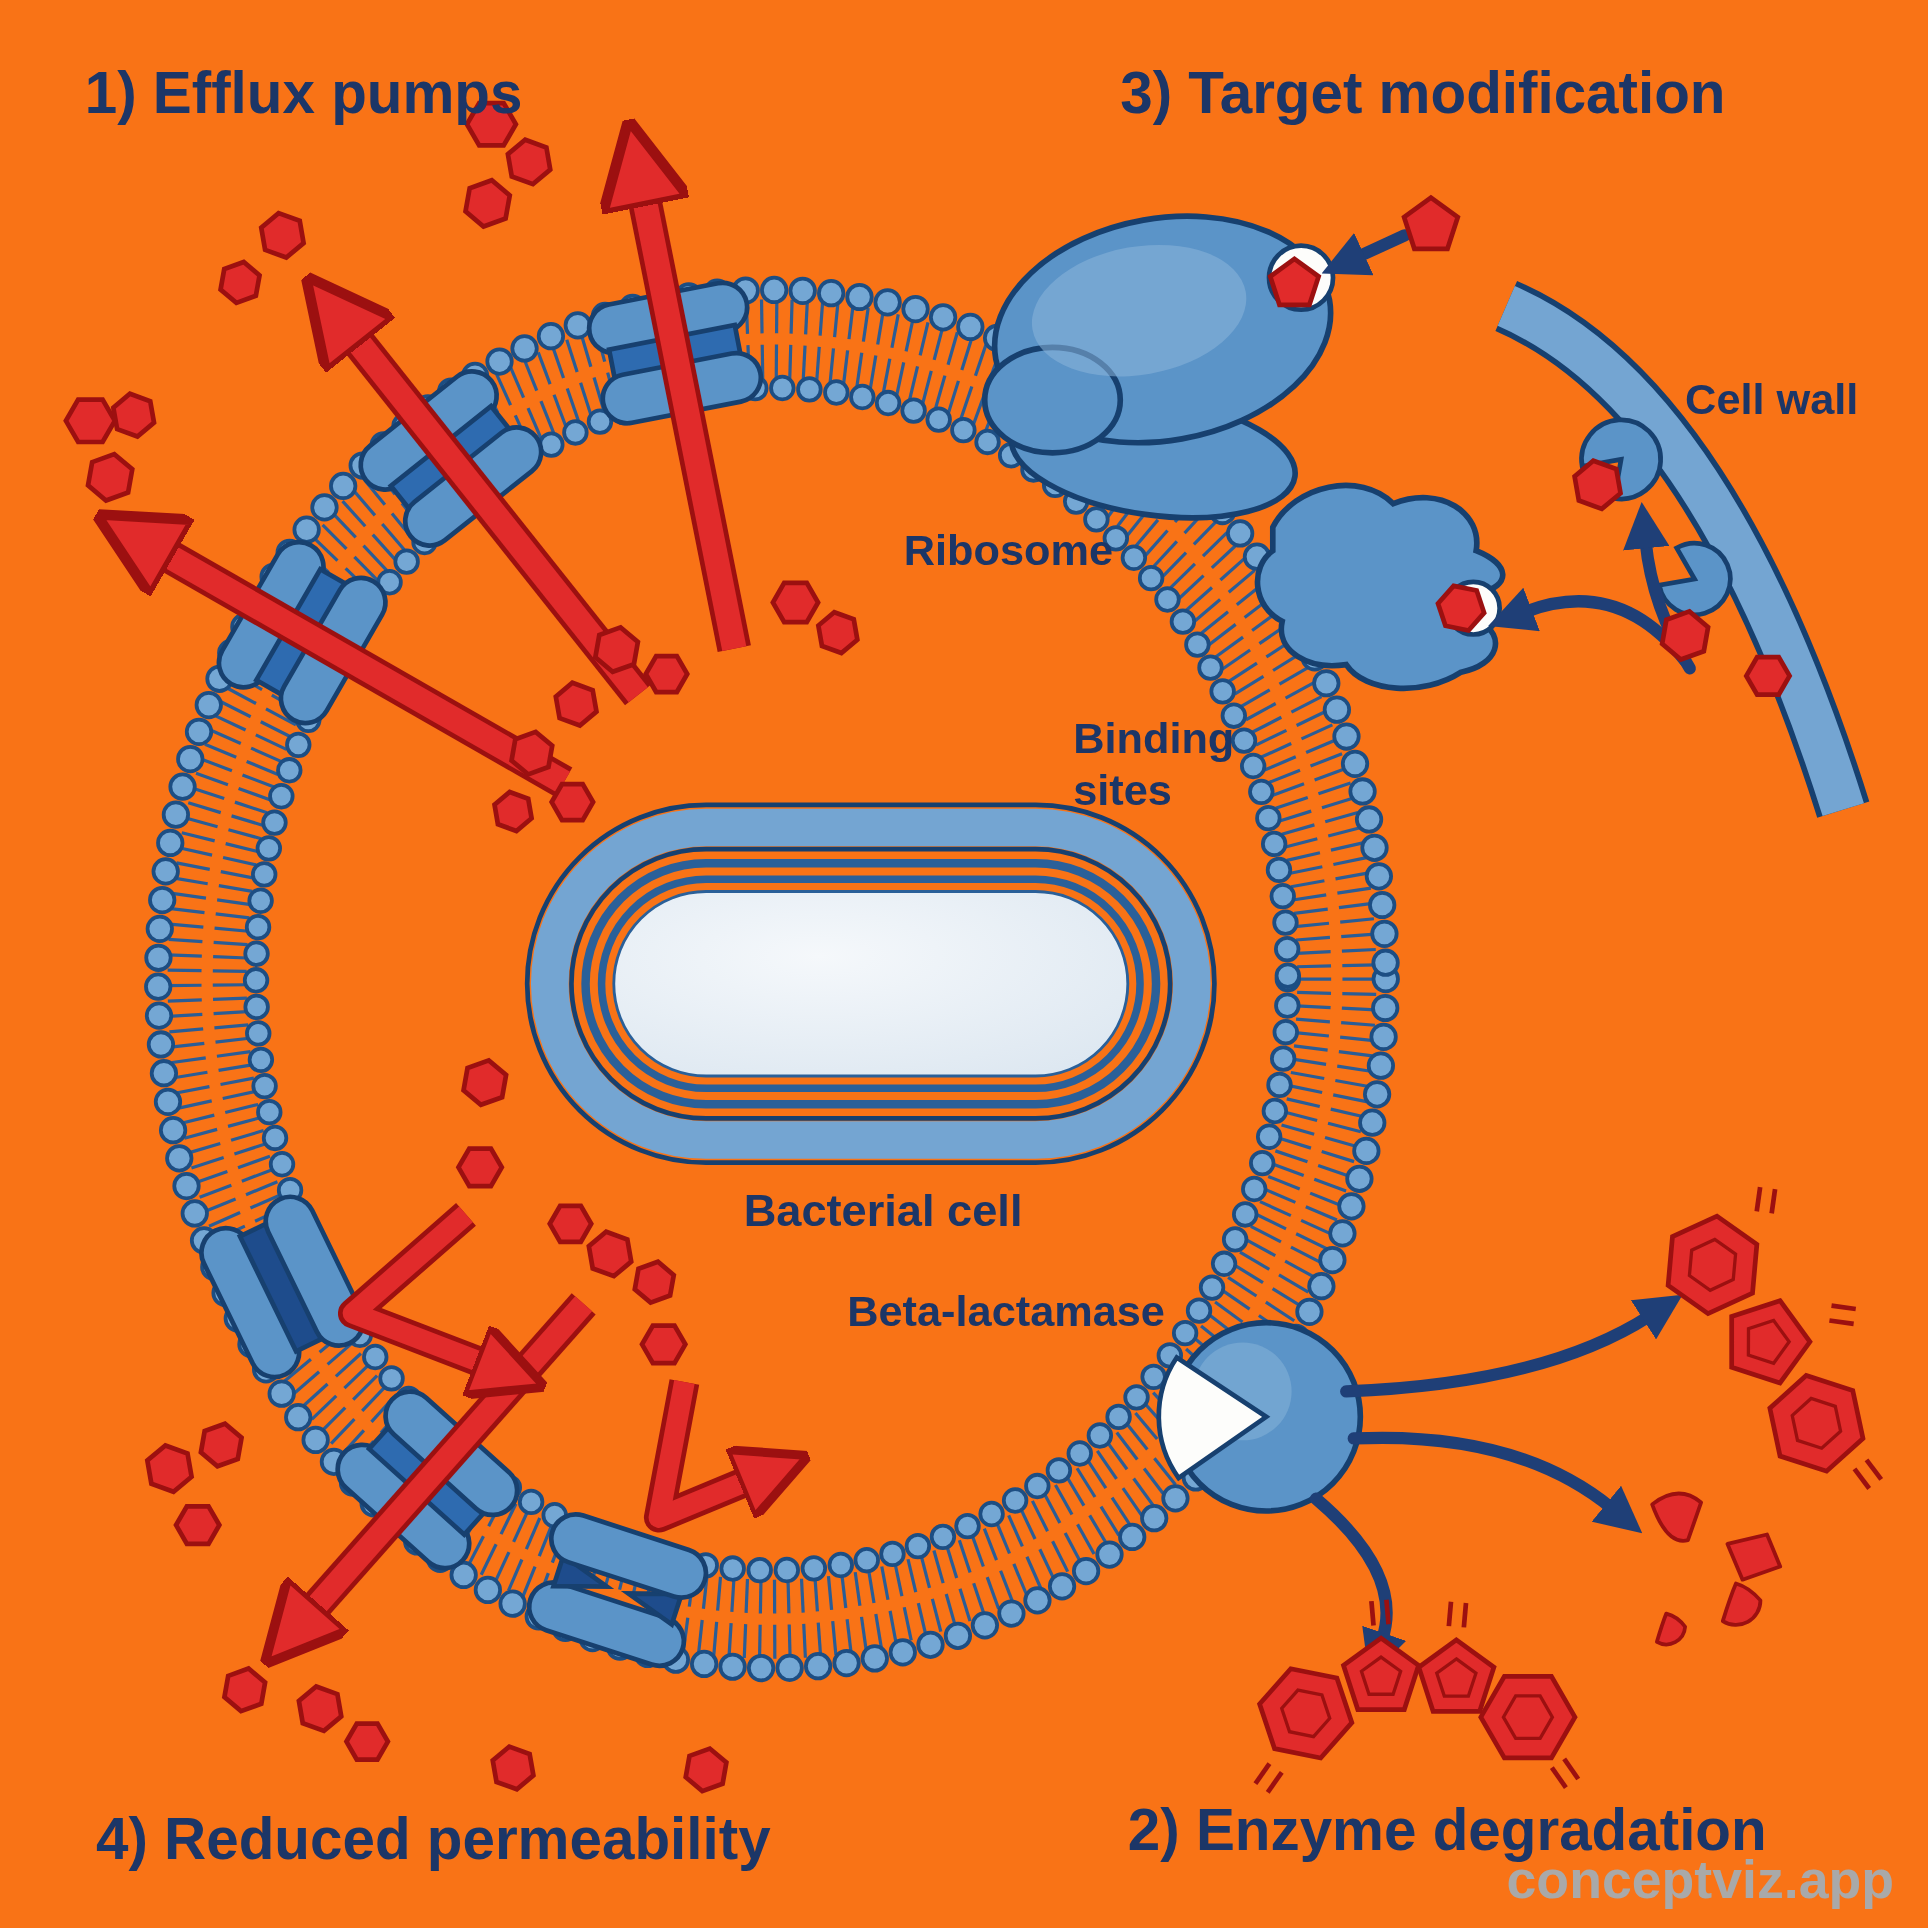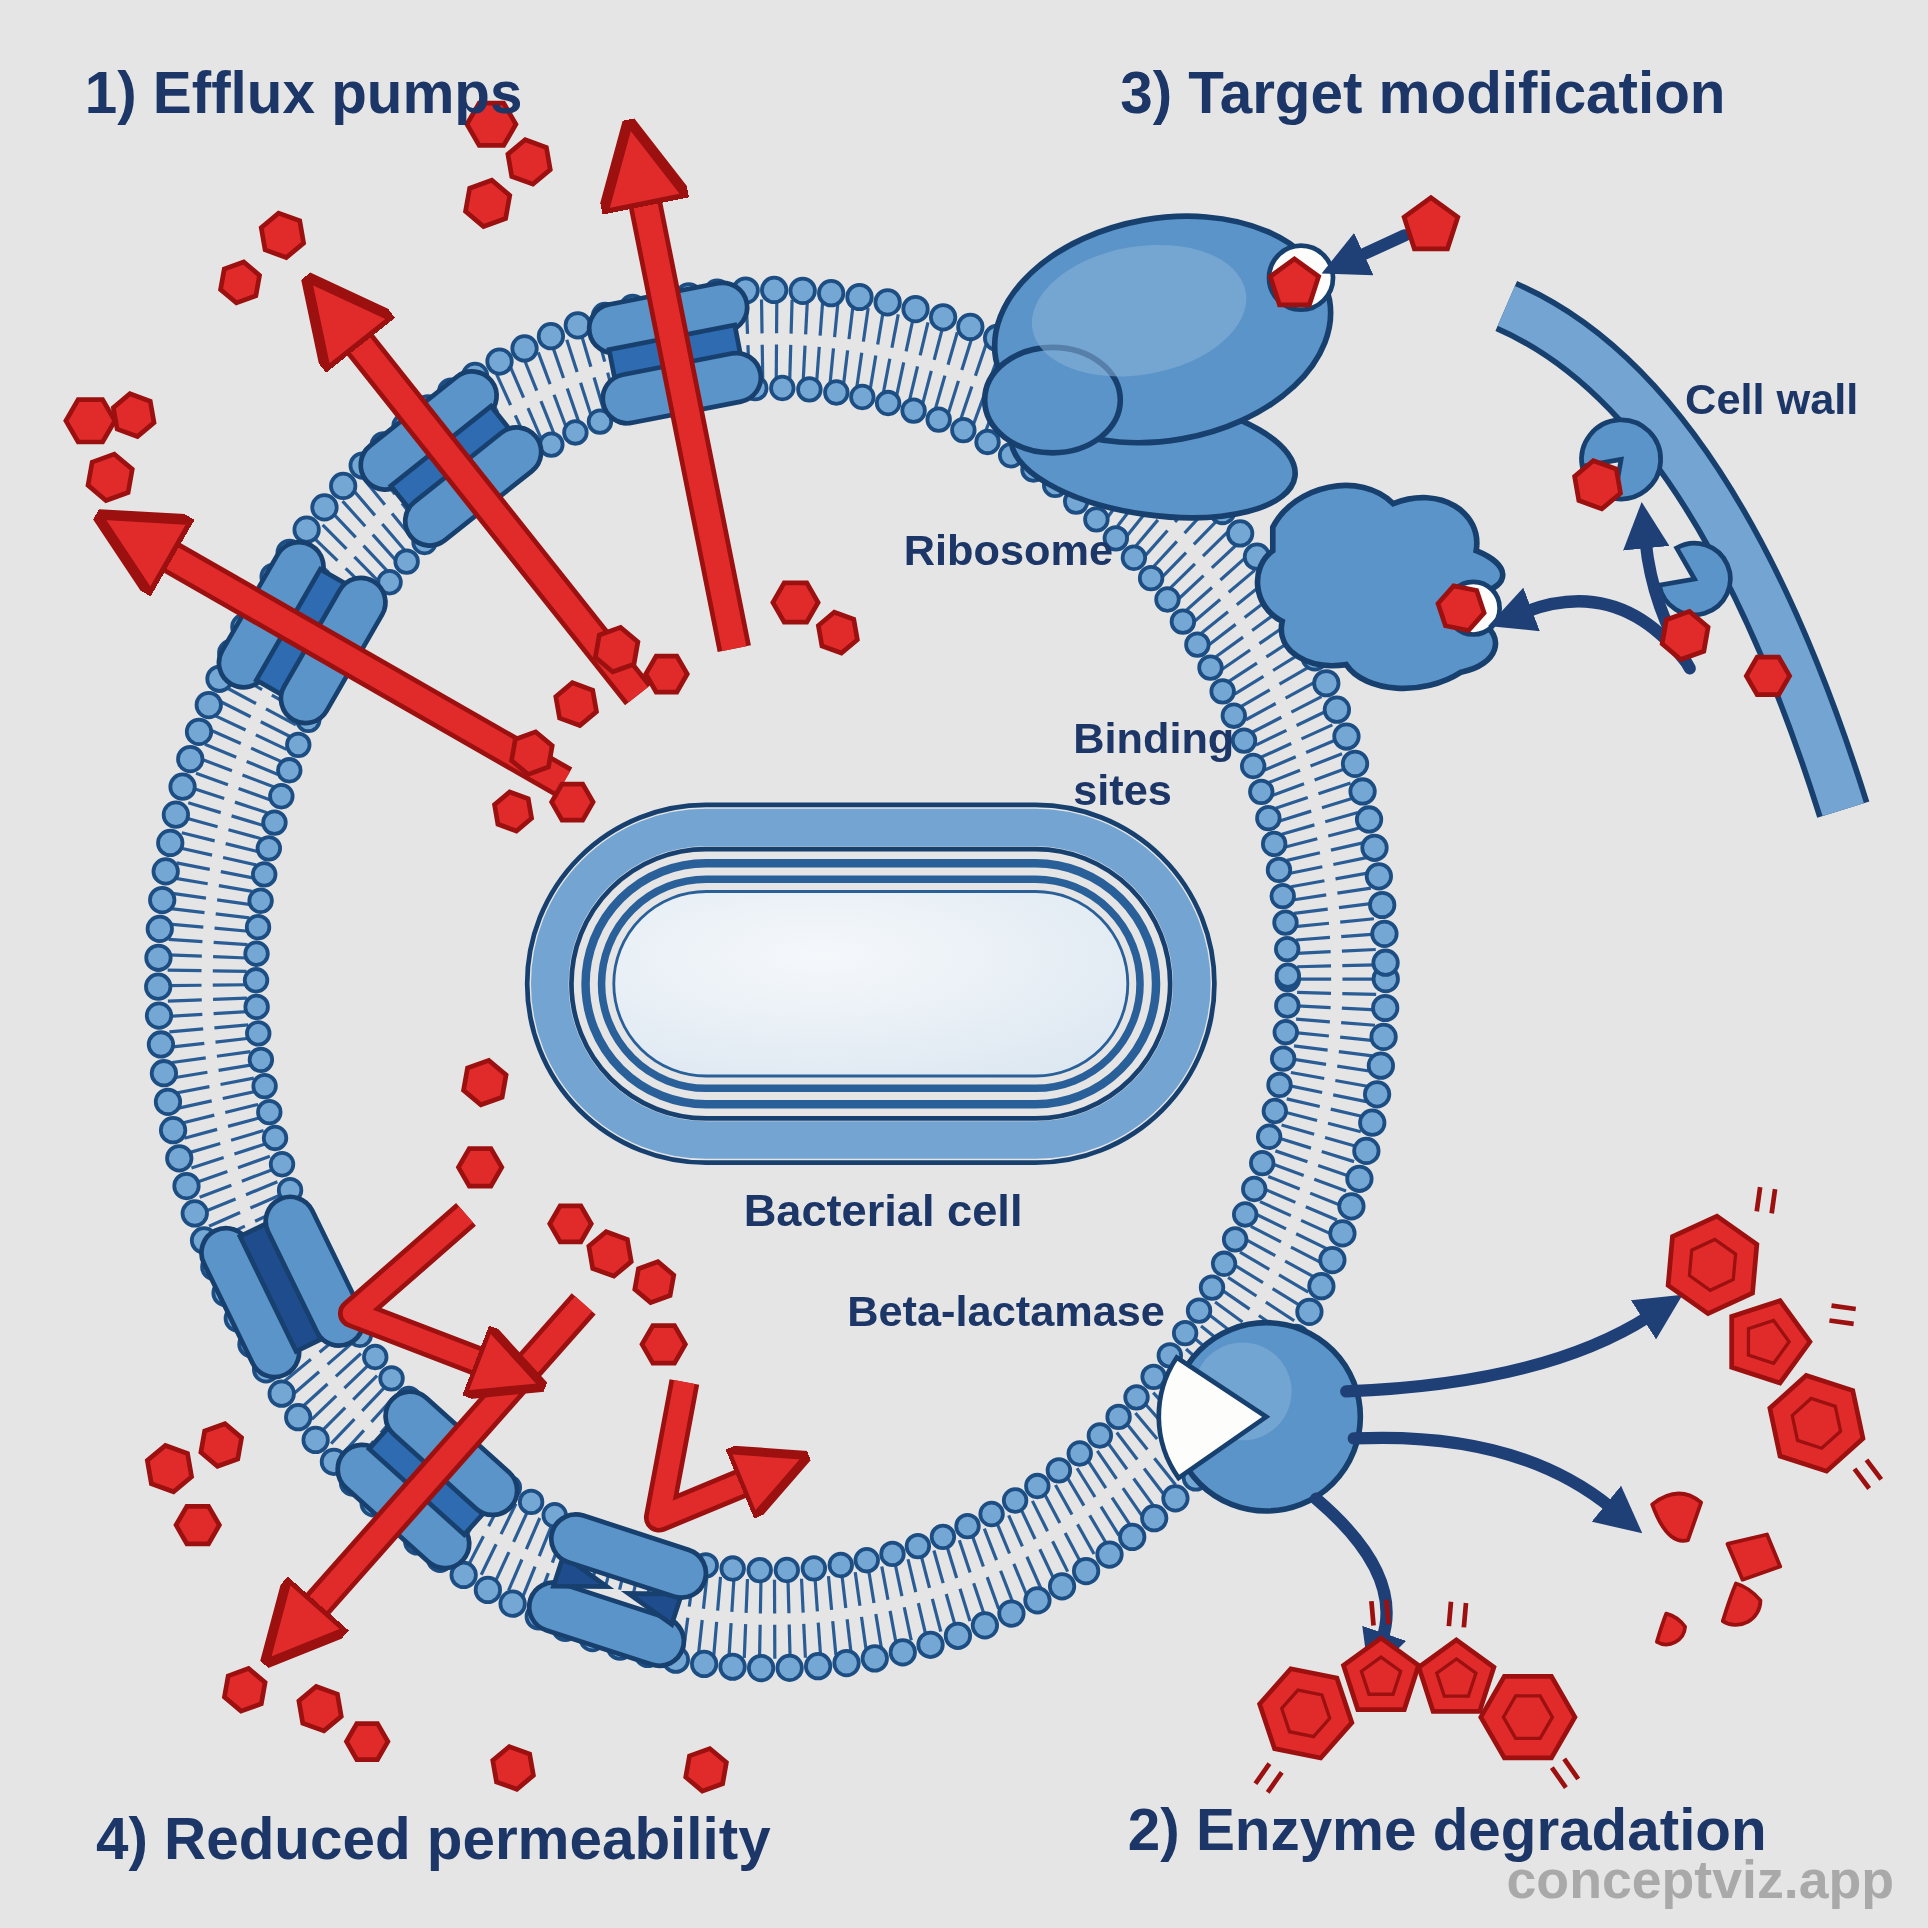--- a/index.html
+++ b/index.html
@@ -1,16 +1,16 @@
 <!DOCTYPE html>
 <html style="font-size:15px"><head>
 <meta charset="utf-8">
 <style>
   html,body{margin:0;padding:0;}
-  .stage{position:relative;width:1928px;height:1928px;background:#e5e5e5;font-family:"Liberation Sans",sans-serif;overflow:hidden;}
+  .stage{position:relative;width:1928px;height:1928px;background:#f97316;font-family:"Liberation Sans",sans-serif;overflow:hidden;}
   svg{display:block;width:100%;height:100%;}
   text{font-family:"Liberation Sans",sans-serif;font-weight:bold;}
   .heading{font-size:62px;}
   .lbl{font-size:46px;}
   .lbl-big{font-size:48px;}
   .watermark{font-size:57px;}
 </style>
 </head>
 <body>
 

